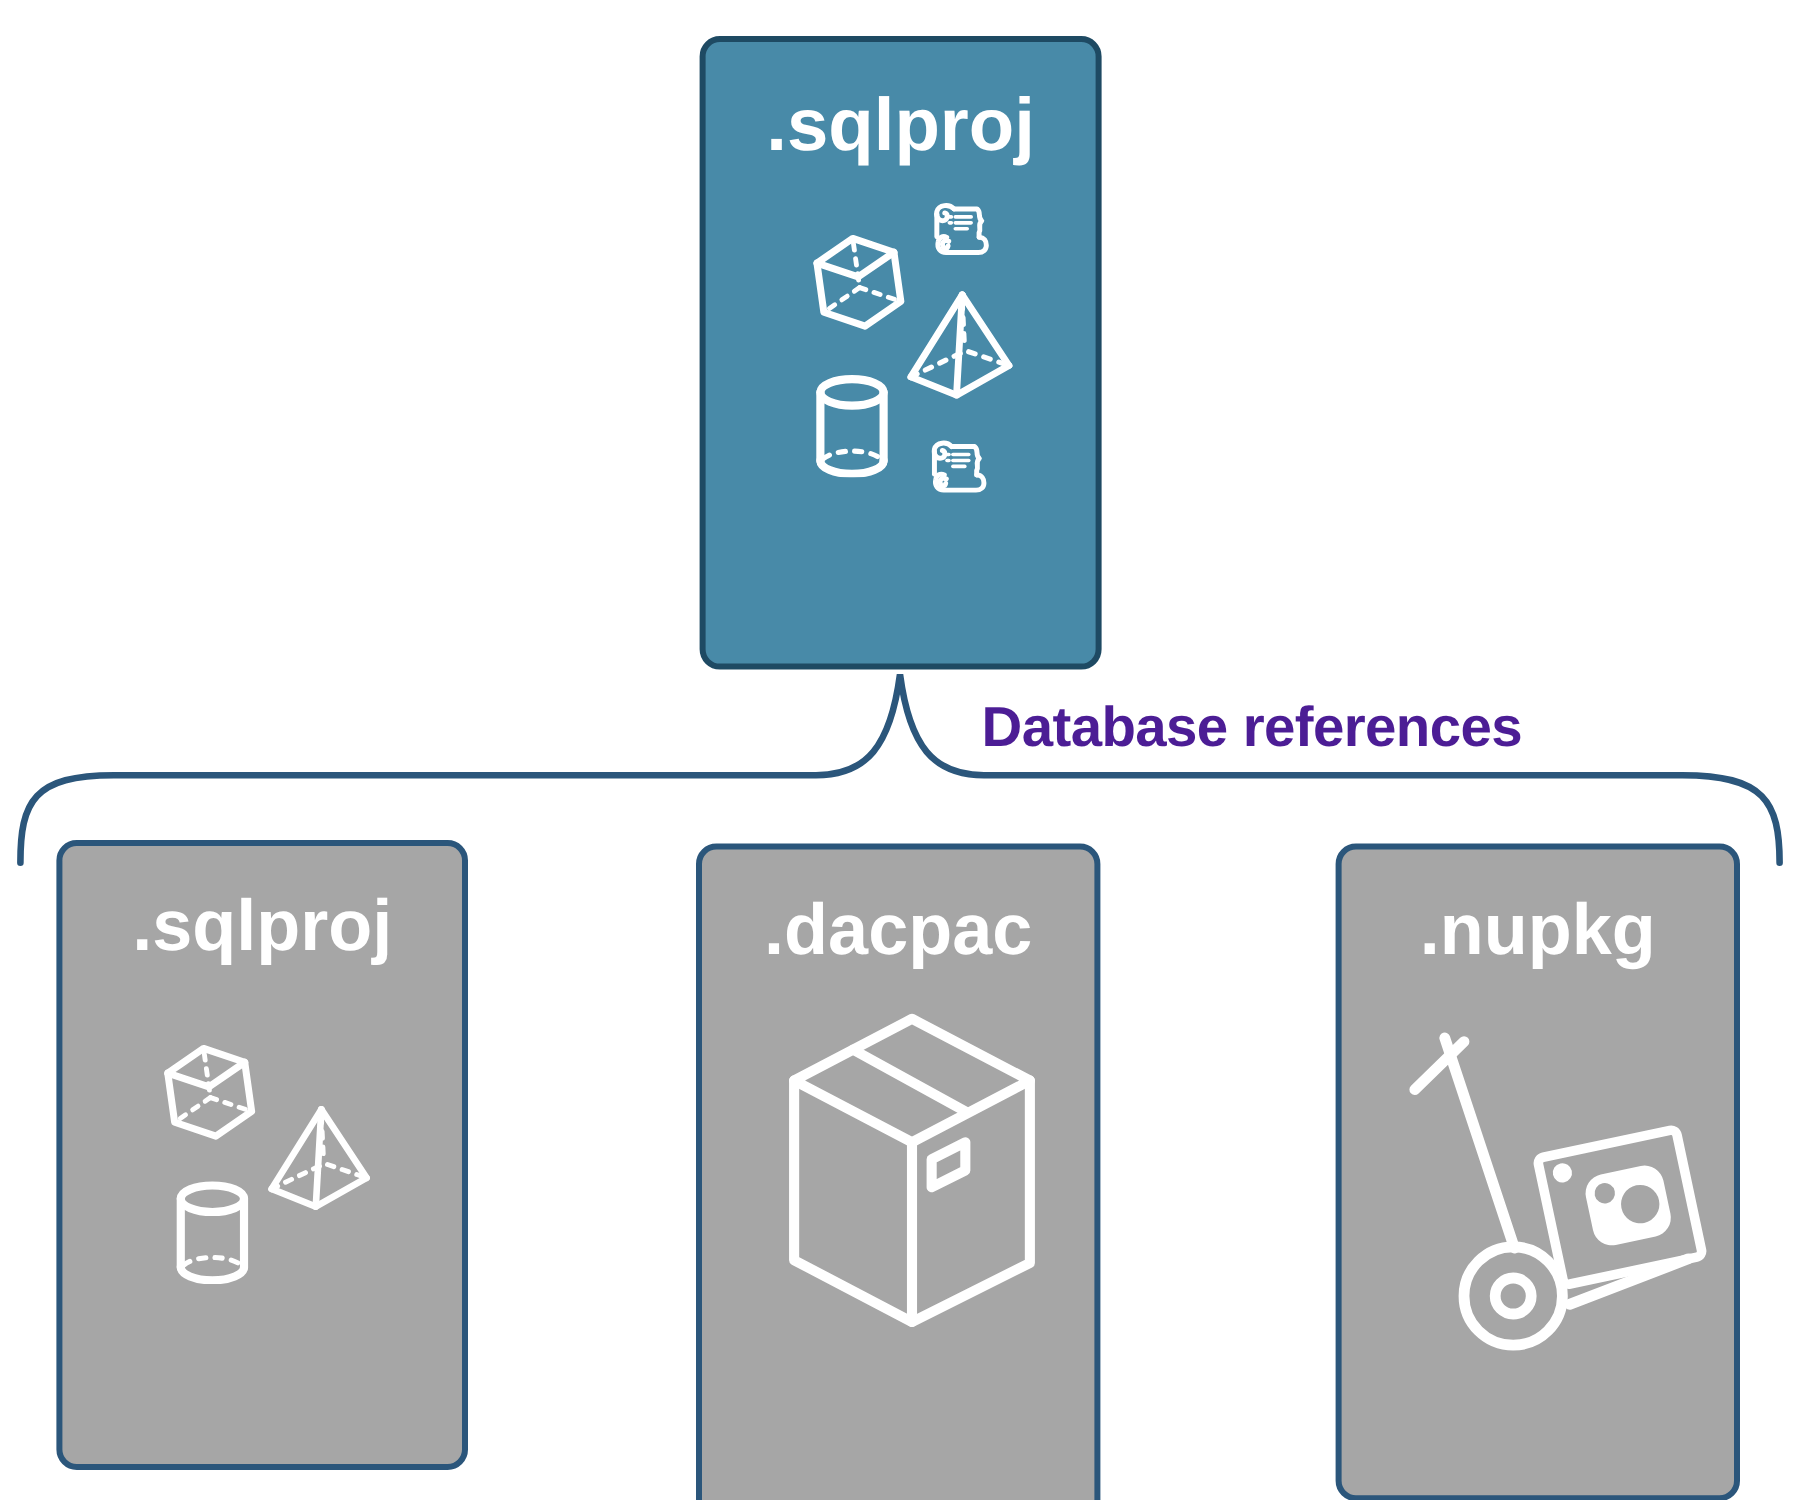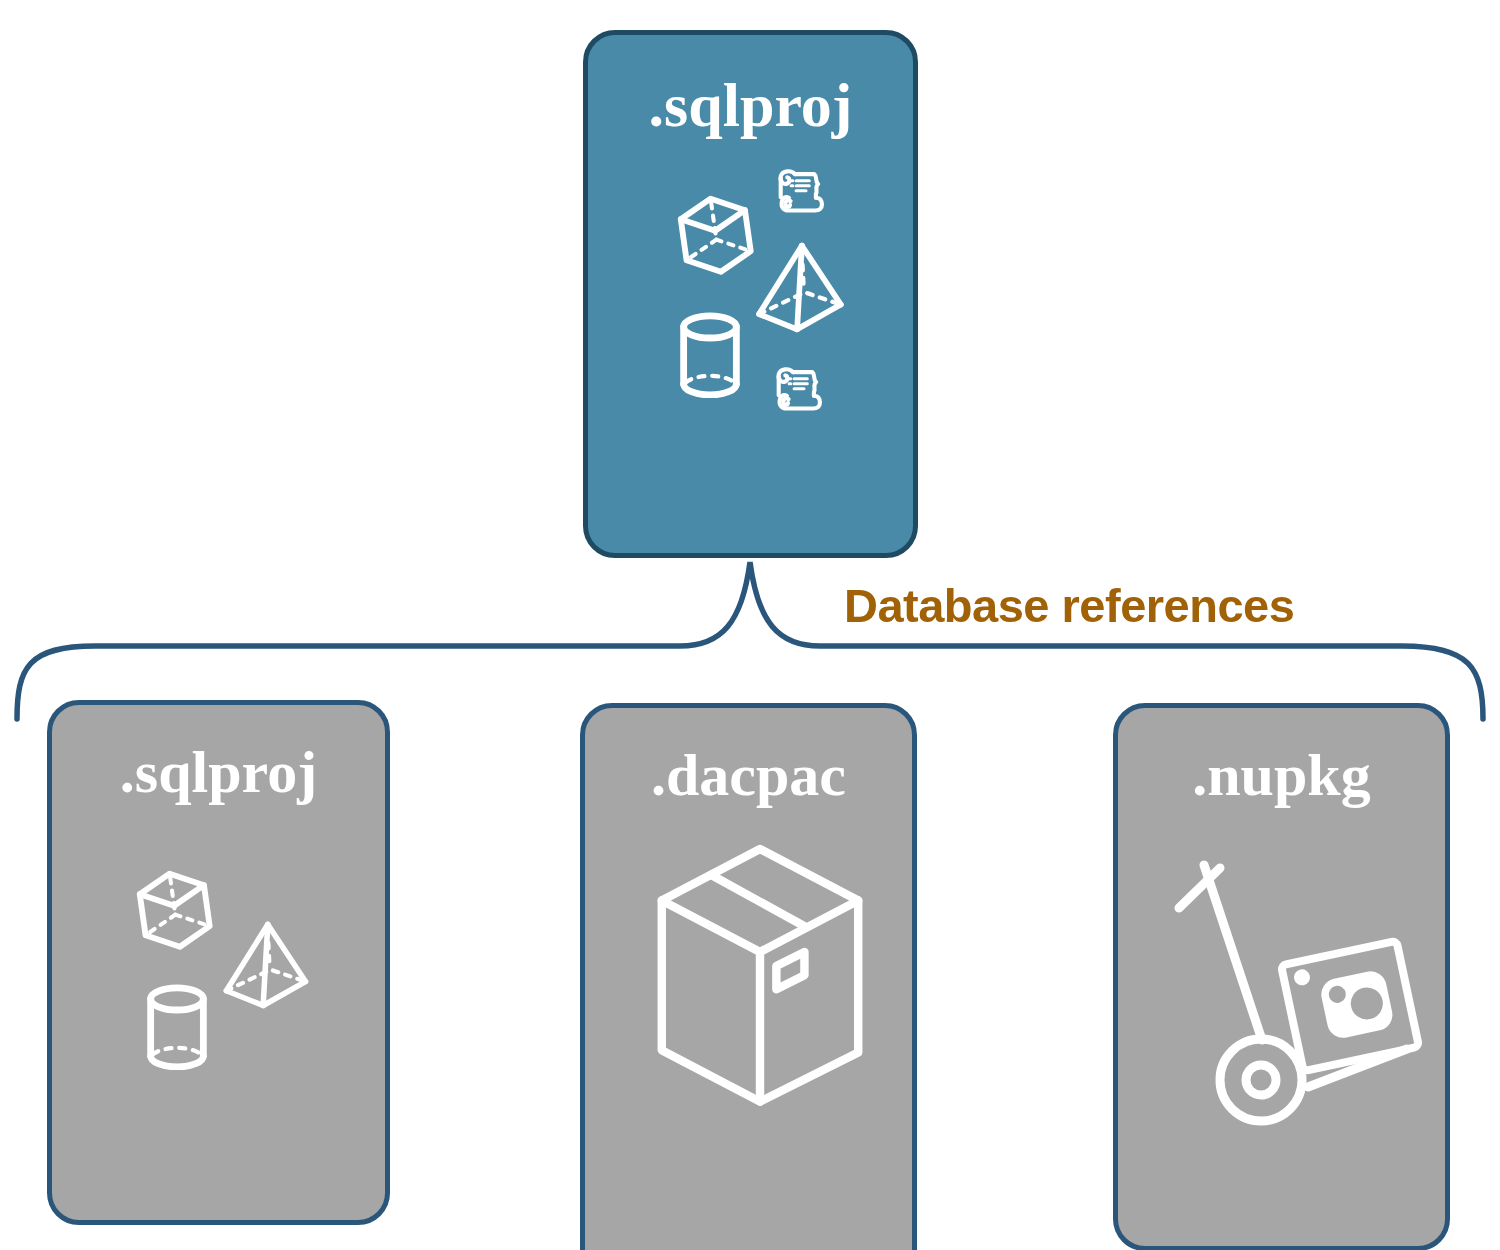--- a/index.html
+++ b/index.html
@@ -1,39 +1,39 @@
 <!DOCTYPE html>
 <html><head>
 <meta charset="utf-8">
 <style>
   html,body{margin:0;padding:0;background:#ffffff;}
   .canvas{
     position:relative;width:1500px;height:1250px;background:#ffffff;overflow:hidden;
     font-family:"Liberation Sans", sans-serif;
   }
-  .card{position:absolute;box-sizing:border-box;border-radius:32px;font-family:Liberation Serif, serif;}
+  .card{position:absolute;box-sizing:border-box;border-radius:17px;}
   .card-top{
     left:583px;top:30px;width:335px;height:528px;
     background:#488AA8;border:5px solid #1E4A63;
   }
   .card-gray{background:#A6A6A6;border:5px solid #2B567B;}
   .card-left{left:47px;top:700px;width:343px;height:525px;}
   .card-mid{left:580px;top:703px;width:337px;height:650px;}
   .card-right{left:1113px;top:703px;width:337px;height:548px;}
   .card-title{
     margin-top:36px;text-align:center;
     font-size:62px;font-weight:700;color:#ffffff;line-height:1.1;
     letter-spacing:0px;user-select:none;
   }
   .card-gray .card-title{font-size:60px;margin-top:34px;}
   .ic{position:absolute;}
   .brace{position:absolute;left:0;top:0;width:1500px;height:780px;}
   .ref-label{
-    position:absolute;left:844px;top:578px;
-    font-size:47px;font-weight:700;color:#a16207;letter-spacing:-0.5px;
+    position:absolute;left:818px;top:578px;
+    font-size:47px;font-weight:700;color:#4c1d95;letter-spacing:-0.5px;
     white-space:nowrap;user-select:none;
   }
 </style>
 </head>
 <body>
 
 <svg width="0" height="0" style="position:absolute" aria-hidden="true">
   <defs>
     <symbol id="sym-cube" viewBox="0 0 100 100">
       <g fill="none" stroke="#FFFFFF" stroke-width="6.5" stroke-linejoin="round" stroke-linecap="round">

